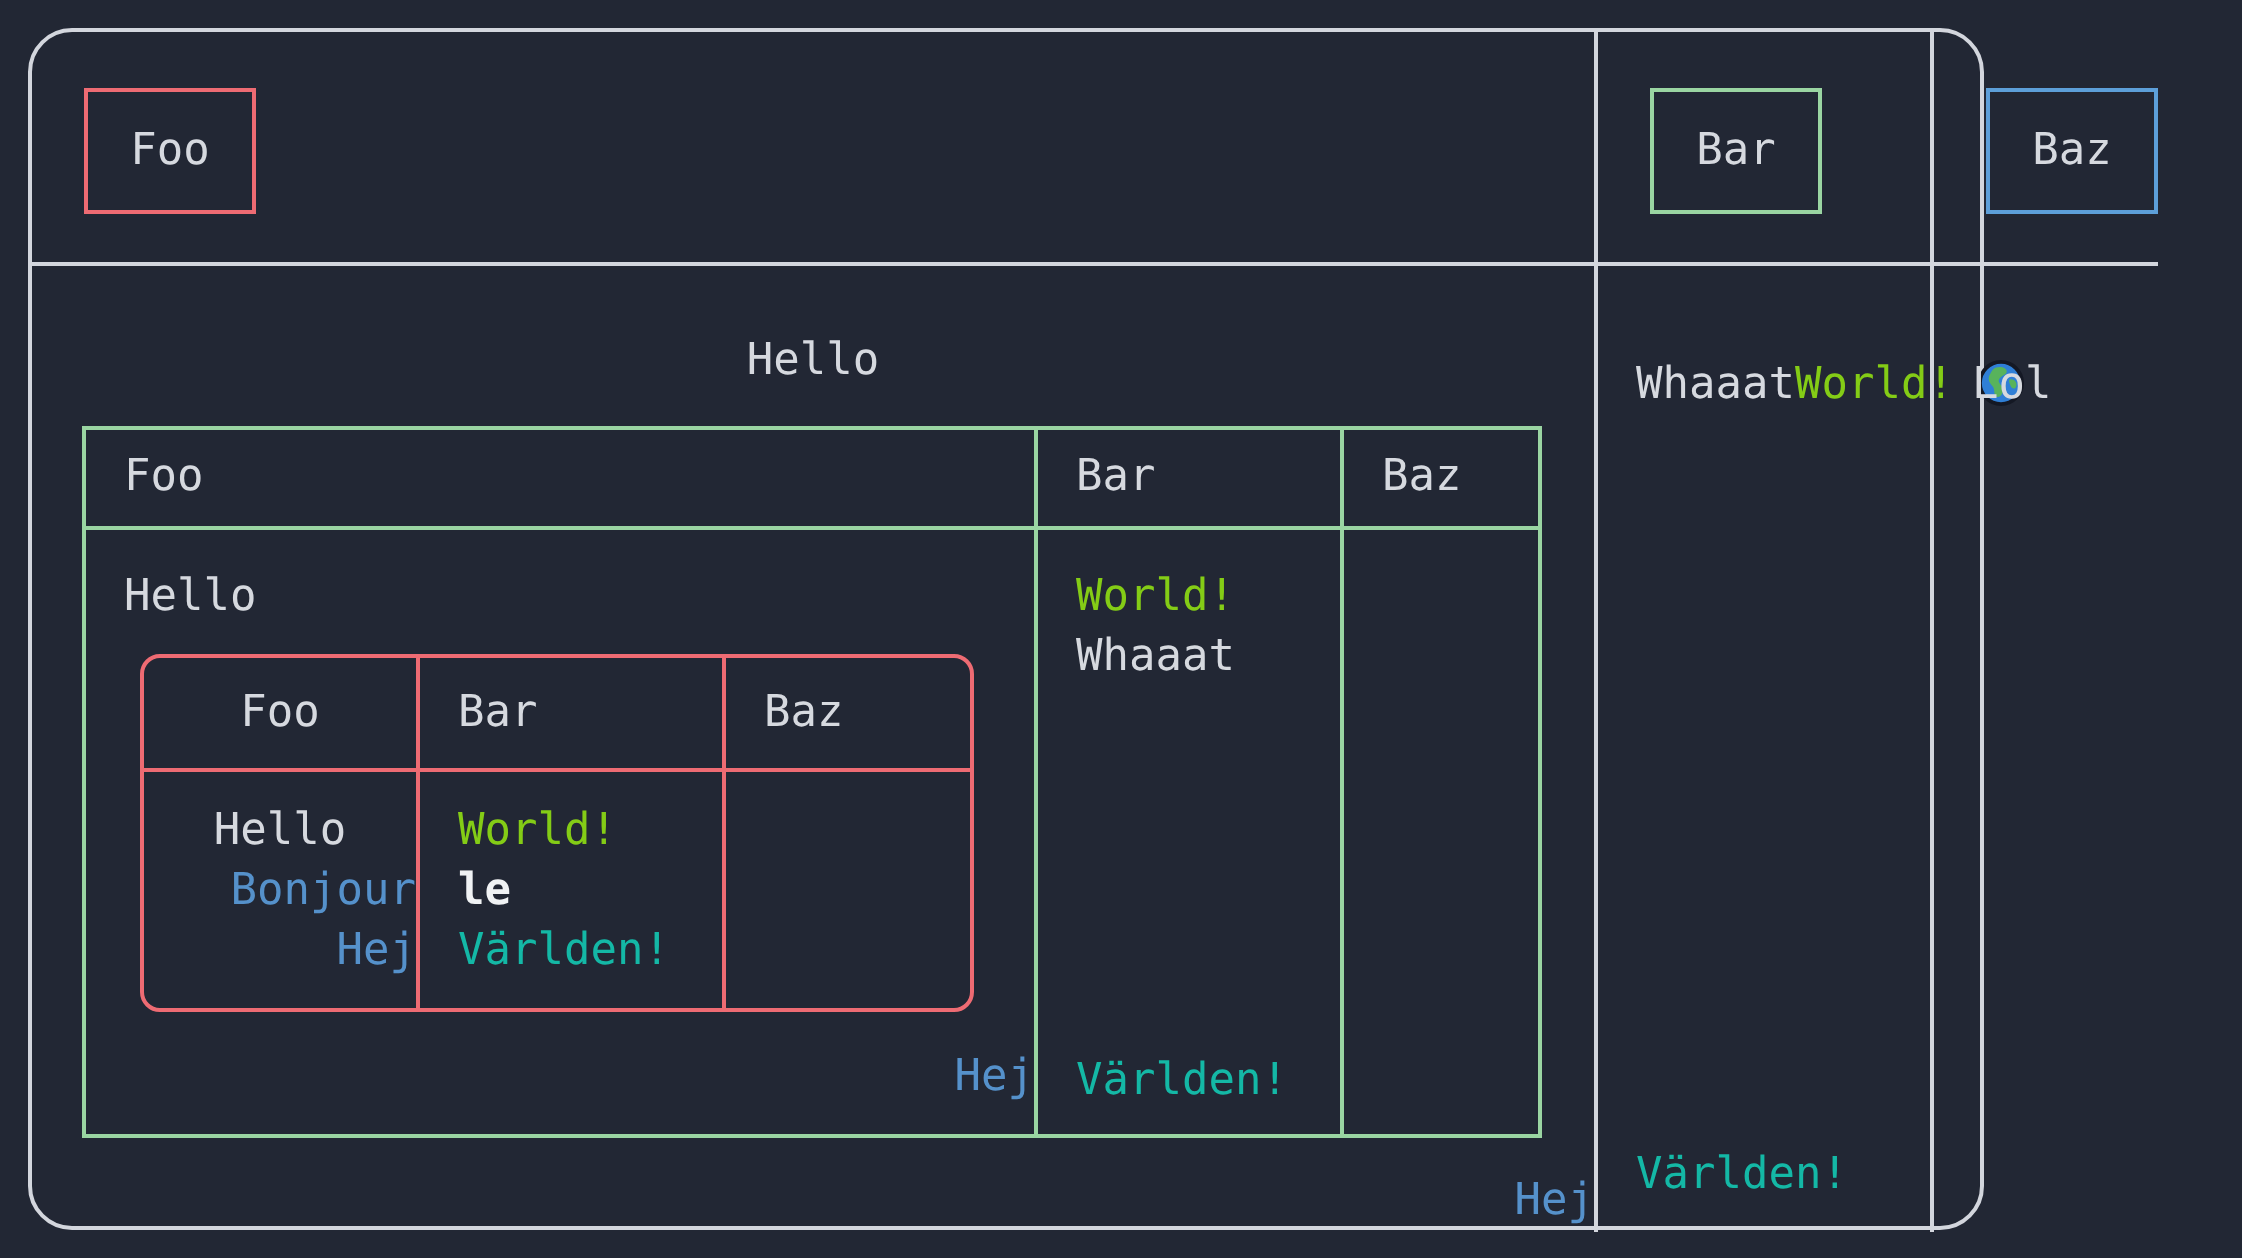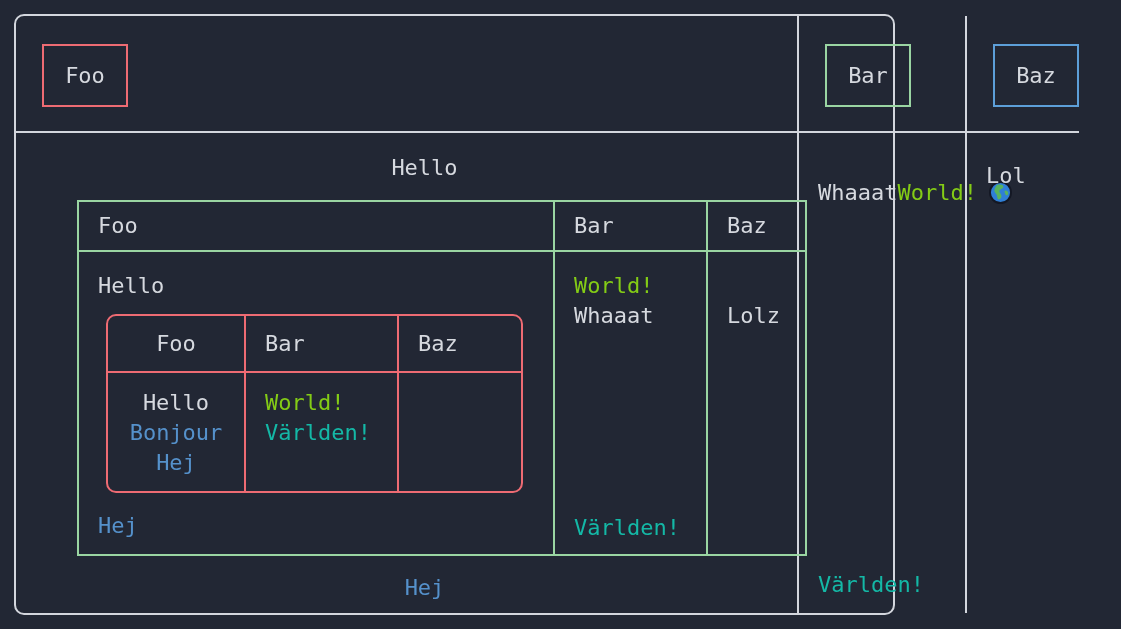--- a/index.html
+++ b/index.html
@@ -11,46 +11,46 @@
     font-size: 22px;
     line-height: 30px;
     color: #d6d9df;
   }
   .line { height: 30px; white-space: pre; }
   .center { text-align: center; }
 
   
   .outer {
     position: absolute; left: 14px; top: 14px;
-    width: 881px; height: 601px;
+    width: 978px; height: 601px;
     border: 2px solid #d3d6dd;
-    border-radius: 10px;
+    border-radius: 22px;
     display: grid;
     grid-template-columns: 783px 168px 1fr;
     grid-template-rows: 117px 1fr;
   }
   .oh { border-bottom: 2px solid #d3d6dd; }
   .oh1, .oh2, .ob1, .ob2 { border-right: 2px solid #d3d6dd; }
 
   .panel-box {
     margin: 28px 0 0 26px;
     width: 86px; height: 63px;
     border: 2px solid;
     display: flex; align-items: center; justify-content: center;
   }
   .panel-red   { border-color: #ee6b73; }
   .panel-green { border-color: #9ad5a2; }
   .panel-blue  { border-color: #5d9fd9; }
 
-  .ob1 { padding-top: 20px; margin-left: 36px; }
+  .ob1 { padding-top: 33px; }
   .ob2 { padding: 15px 0 13px 19px; display: flex; flex-direction: column; }
-  .ob3 { padding: 28px 0 0 19px; }
+  .ob3 { padding: 45px 0 0 19px; }
 
   .c-red    { color: #84cc16; }
-  .c-blue   { color: #5591cb; }
+  .c-blue   { color: #5591cb; text-align: right; }
   .c-yellow { color: #14b8a6; }
   .c-white  { color: #f0f2f4; font-weight: bold; }
 
   .push-bottom { margin-top: auto; }
 
   .globe { width: 23px; height: 23px; vertical-align: -4px; margin-left: 12px; }
 
   
   .green-table {
     margin: 17px auto 0 25px;
@@ -134,36 +134,34 @@
             <span>Baz</span>
           </div>
 
           <div class="rb1">
             <div class="line">Hello</div>
             <div class="line c-blue">Bonjour</div>
             <div class="line c-blue">Hej</div>
           </div>
           <div class="rb2">
             <div class="line c-red">World!</div>
+            <div class="line c-white">le</div>
             <div class="line c-yellow">Världen!</div>
           </div>
         </div>
 
         <div class="line t-hej c-blue">Hej</div>
       </div>
 
       <div class="gb2">
         <div class="line c-red">World!</div>
         <div class="line">Whaaat</div>
         <div class="line c-yellow push-bottom">Världen!</div>
       </div>
 
-      <div class="gb3">
-        <div class="line">Lolz</div>
-      </div>
     </div>
 
     <div class="line center c-blue" style="margin-top:17px;">Hej</div>
   </div>
 
   <div class="ob2">
     <div class="line">
       <span class="c-red">World!</span><svg class="globe" viewBox="0 0 24 24">
         <circle cx="12" cy="12" r="11" fill="#2f7fd6" stroke="#141824" stroke-width="2"></circle>
         <path fill="#58b35c" d="M9 4 C12 3, 15 4, 15 6 C15 8, 12 8, 11 10 C10 12, 13 13, 13 16 C13 18, 11 20, 9.5 19 C8 18, 9 15, 7.5 13.5 C6 12, 5 10, 6 8 C7 6, 7.5 4.7, 9 4 Z"></path>

